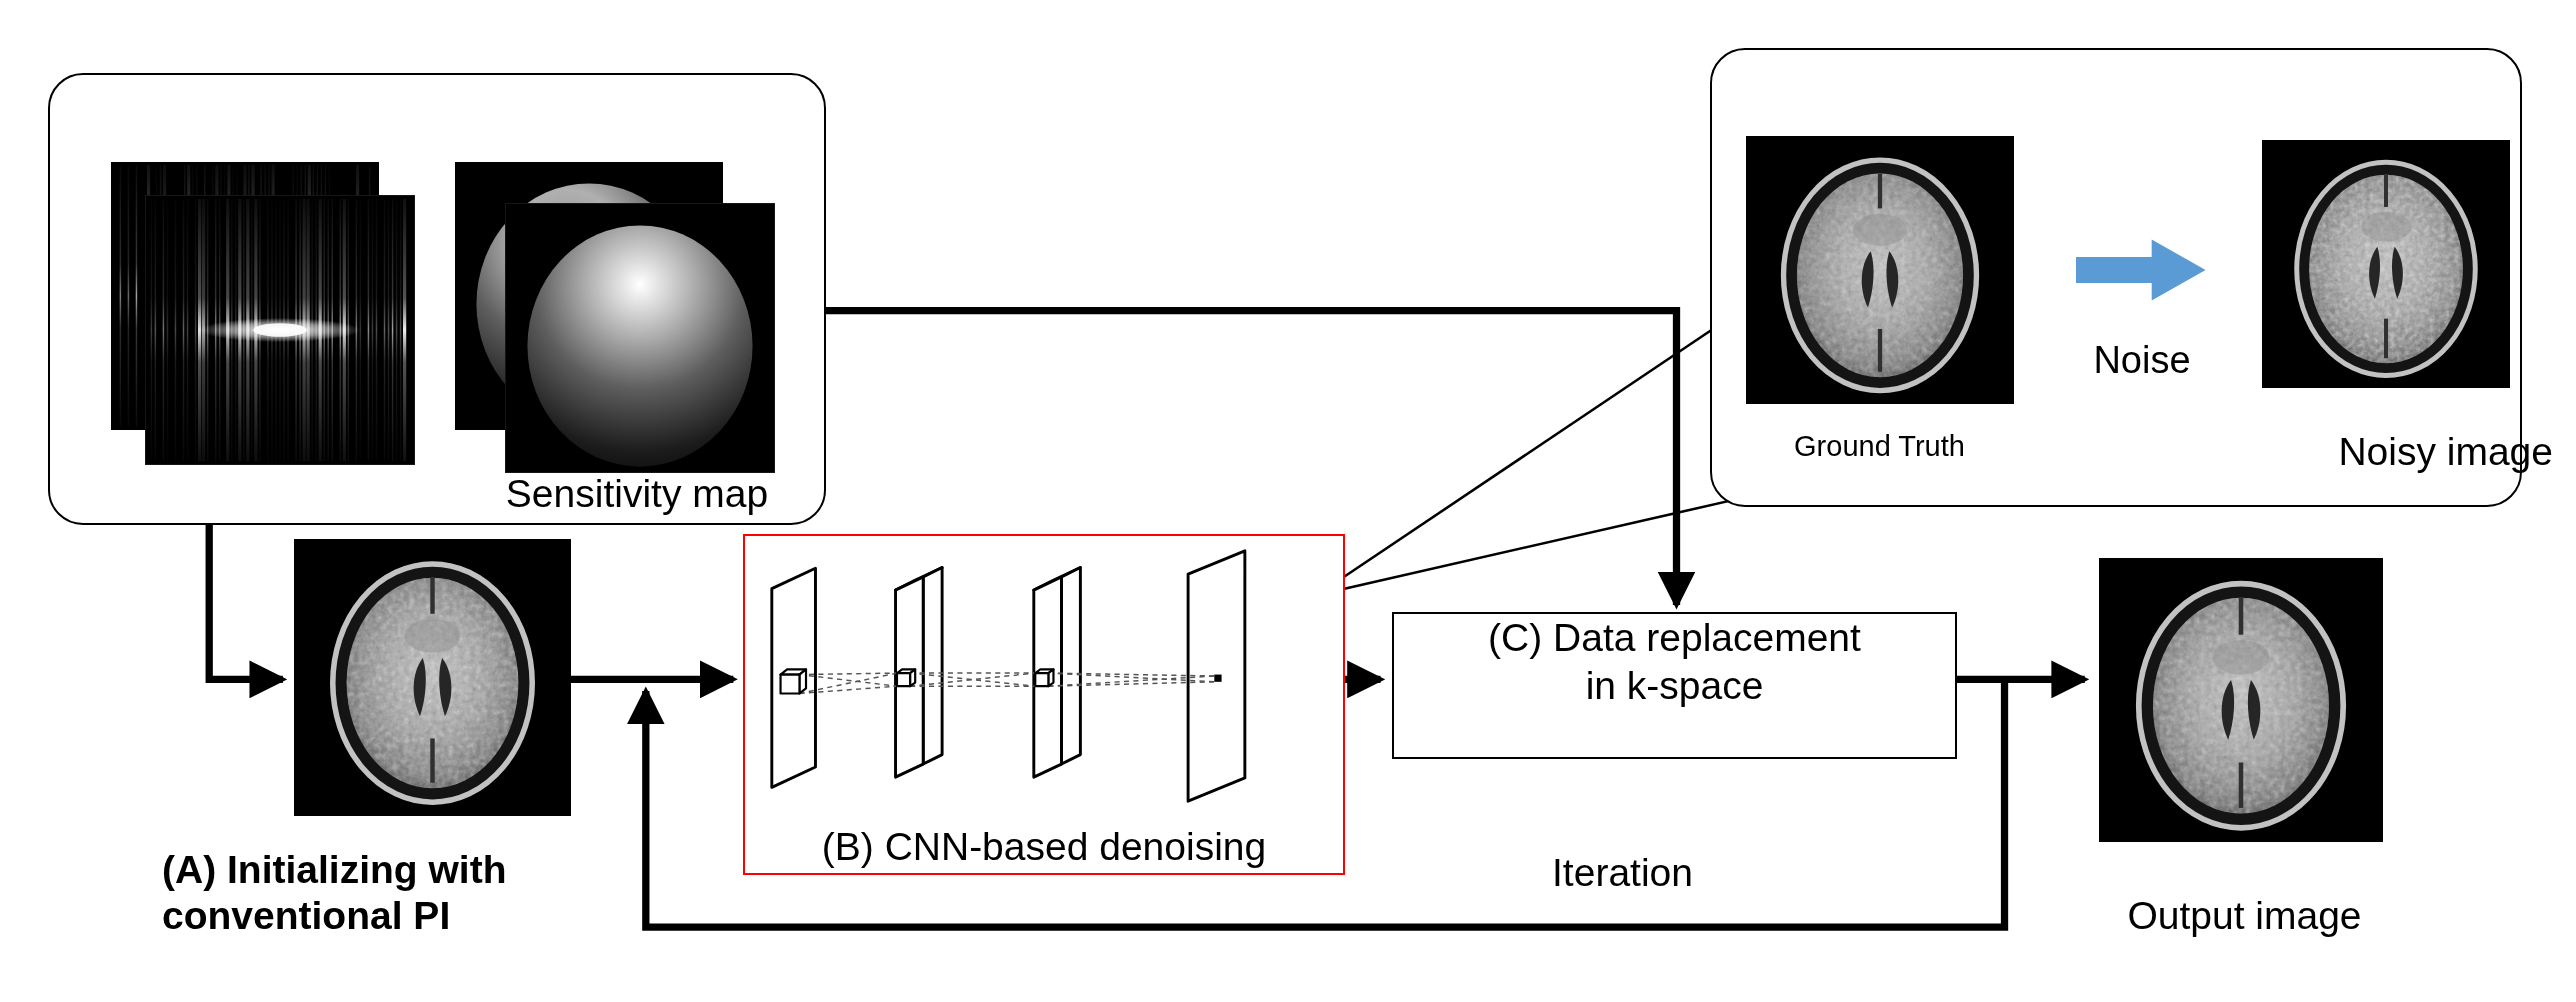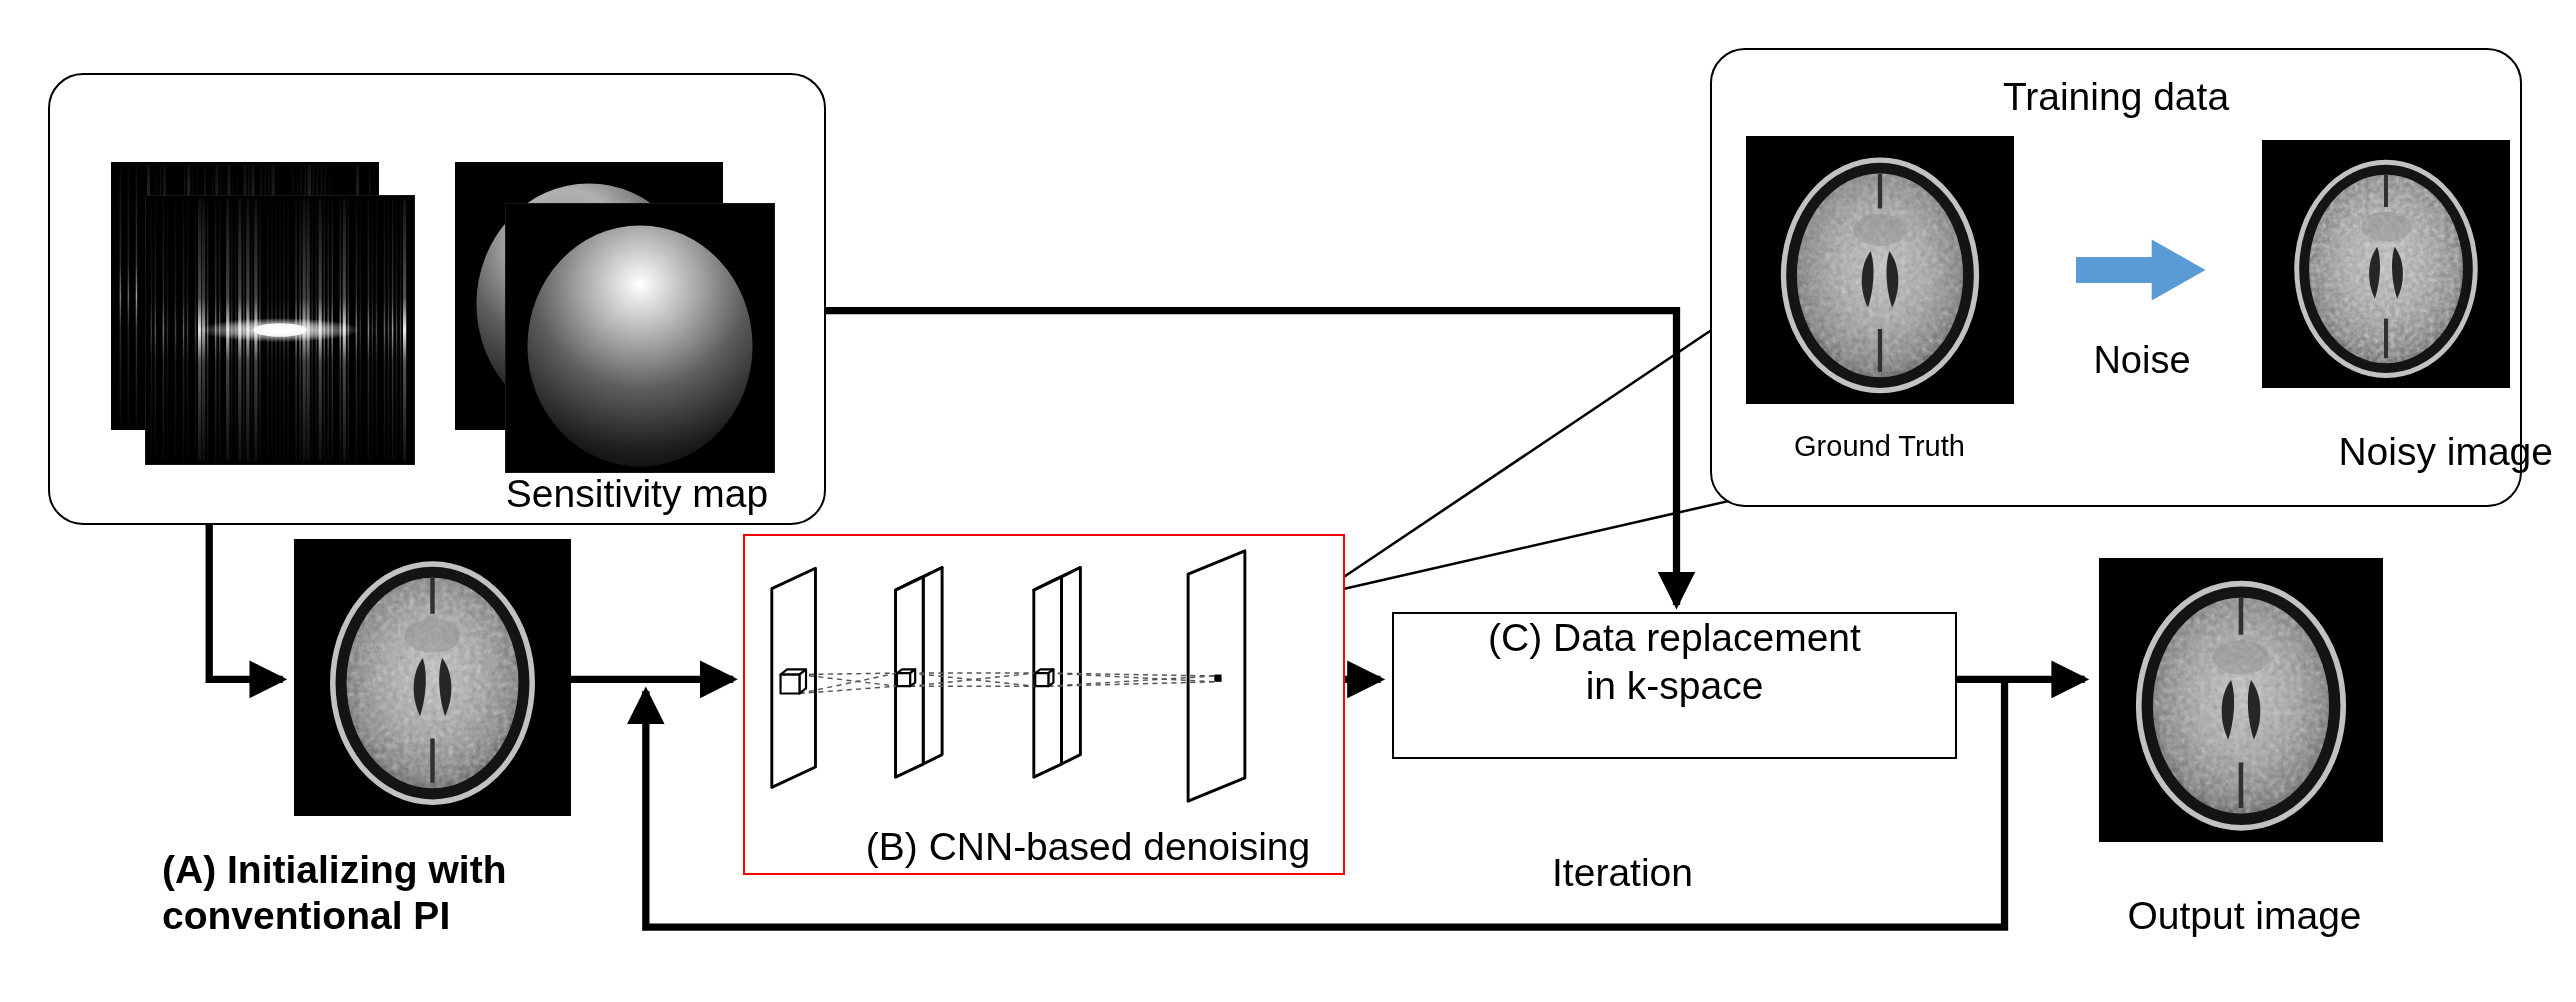--- a/index.html
+++ b/index.html
@@ -36,21 +36,21 @@
   
   #brain-a{left:294px;top:539px;width:277px;height:277px;}
   #output-img{left:2099px;top:558px;width:284px;height:284px;}
 
   #stage-a-label{position:absolute;left:162px;top:847px;font-size:39px;line-height:1.18;z-index:3;font-weight:bold;}
   #output-label{position:absolute;left:2077px;top:854px;width:335px;text-align:center;font-size:39px;z-index:3;margin-top:40px;}
   #iteration-label{position:absolute;left:1513px;top:851px;width:219px;text-align:center;font-size:39px;z-index:3;}
 
   #cnn-box{position:absolute;left:743px;top:534px;width:598px;height:337px;border:2.9px solid #ff0000;background:#fff;z-index:2;}
   #cnn-svg{position:absolute;left:5.8px;top:8.7px;width:586px;height:262px;}
-  #stage-b-label{position:absolute;left:0;bottom:4.4px;width:100%;text-align:center;font-size:39px;margin-left:44px;}
+  #stage-b-label{position:absolute;left:0;bottom:4.4px;width:100%;text-align:center;font-size:39px;}
 
   #c-box{position:absolute;left:1392px;top:612px;width:561px;height:143px;border:2.9px solid #000;background:#fff;z-index:2;
          display:flex;flex-direction:column;text-align:center;font-size:39px;line-height:1.24;}
 </style>
 </head>
 <body>
 
 <div id="stage">
 
   <svg id="flow-svg" viewBox="0 0 3534 1376">
@@ -233,21 +233,20 @@
             </radialGradient>
           </defs>
           <rect width="100" height="100" fill="#000"></rect>
           <ellipse cx="50" cy="53" rx="42" ry="45" fill="url(#sg2000)"></ellipse>
         </svg>
       </div>
     <div id="sens-label">Sensitivity map</div>
   </div>
 
   <div class="panel" id="training-panel">
-    <div class="panel-title">Training data</div>
     <div class="img" id="gt-img">
         <svg viewBox="0 0 100 100" preserveAspectRatio="none">
           <defs>
             <radialGradient id="bg5000" cx="50%" cy="46%" r="58%">
               <stop offset="0%" stop-color="#c4c4c4"></stop>
               <stop offset="50%" stop-color="#a0a0a0"></stop>
               <stop offset="82%" stop-color="#787878"></stop>
               <stop offset="100%" stop-color="#454545"></stop>
             </radialGradient>
             <clipPath id="bc5000">

